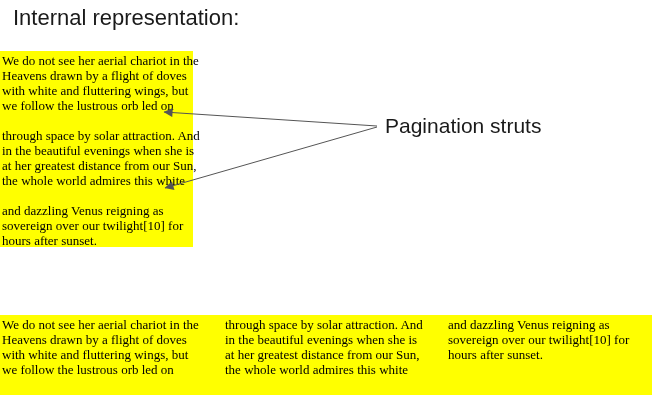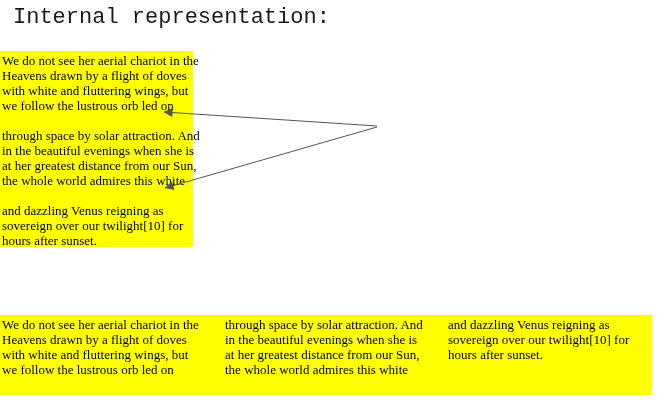--- a/index.html
+++ b/index.html
@@ -12,21 +12,20 @@
     font-family: "Liberation Sans", sans-serif;
     color: var(--text, #111111);
   }
   .heading {
     position: absolute;
     font-size: 22px;
     line-height: 24px;
     font-weight: 400;
     color: #1a1a1a;
     white-space: nowrap;
-    font-family: Liberation Mono, monospace;
   }
   #heading-internal { left: 13px; top: 6px; }
   #heading-onscreen { left: 10px; top: 278px; }
 
   .internal-block {
     position: absolute;
     left: 0; top: 51px;
     width: 193px; height: 196px;
     background: var(--highlight, #ffff00);
     box-sizing: border-box;
@@ -108,20 +107,21 @@
   <svg class="arrow-layer" viewBox="0 0 664 411" xmlns="http://www.w3.org/2000/svg">
     <defs>
       <marker id="ah" class="ah" viewBox="0 0 10 10" refX="9.5" refY="5" markerWidth="14" markerHeight="9" orient="auto">
         <path class="ah" d="M0,0 L10,5 L0,10 z"></path>
       </marker>
     </defs>
     <line x1="377" y1="126" x2="164" y2="112" marker-end="url(#ah)"></line>
     <line x1="377" y1="127" x2="165" y2="188" marker-end="url(#ah)"></line>
   </svg>
 
+  <div class="callout-label">Pagination struts</div>
 
 
   <div class="screen-band">
     <div class="screen-col passage-text" id="col-1">
         <div>We do not see her aerial chariot in the</div>
         <div>Heavens drawn by a flight of doves</div>
         <div>with white and fluttering wings, but</div>
         <div>we follow the lustrous orb led on</div>
       </div>
     <div class="screen-col passage-text" id="col-2">

